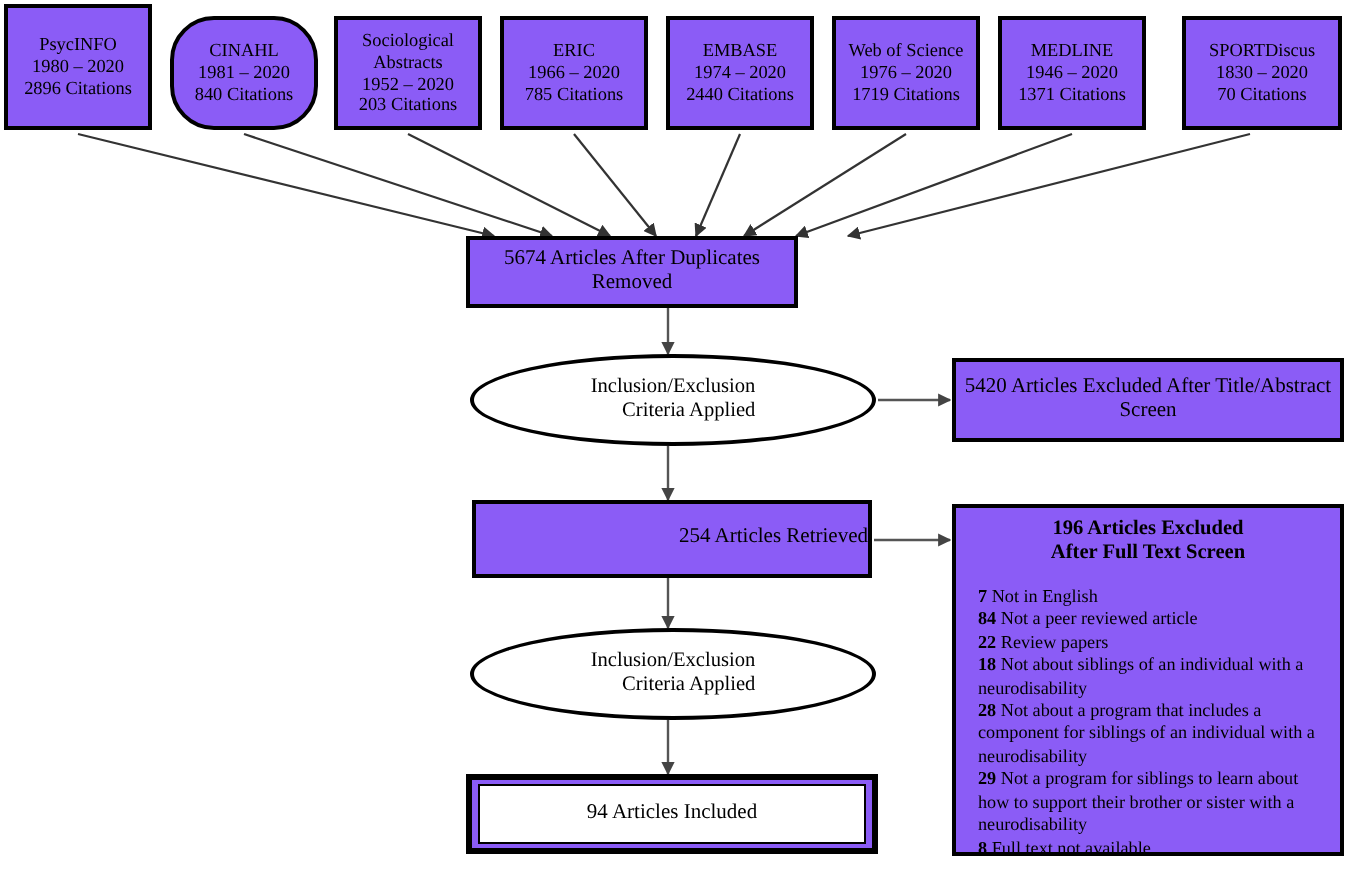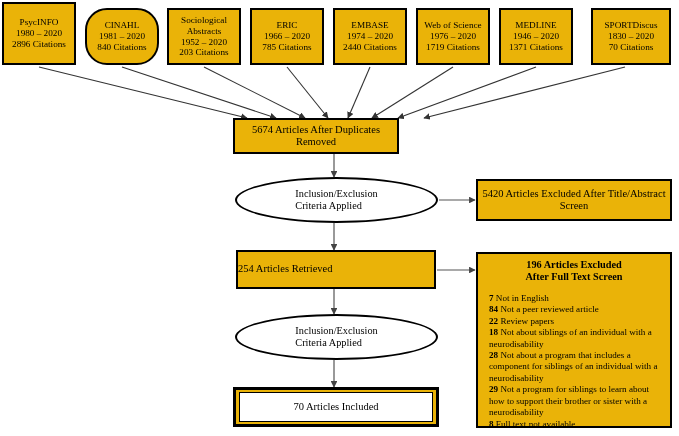--- a/index.html
+++ b/index.html
@@ -20,24 +20,24 @@
     position: absolute;
     left: 0;
     top: 0;
     width: 679px;
     height: 436px;
     pointer-events: none;
   }
   .node {
     position: absolute;
     box-sizing: border-box;
-    background: #eab308;
+    background: #8b5cf6;
     display: flex;
     align-items: center;
-    justify-content: flex-start;
+    justify-content: flex-end;
     text-align: center;
     line-height: 1.17;
   }
 
   
   .src-box {
     border: 2px solid #000000;
     font-size: 9.2px;
     padding: 1px 2px;
   }
@@ -102,21 +102,21 @@
   
   .ellipse {
     position: absolute;
     box-sizing: border-box;
     border: 2.2px solid #000000;
     border-radius: 50%;
     background: #ffffff;
     display: flex;
     align-items: center;
     justify-content: center;
-    text-align: left;
+    text-align: right;
     font-size: 10.3px;
     line-height: 1.2;
   }
   .ellipse span { display: block; }
 </style>
 </head>
 <body>
 
 <div id="canvas">
 
@@ -242,21 +242,21 @@
 
   <div class="ellipse" style="left:235px; top:314px; width:203px; height:46px;">
     <div>
       <span>Inclusion/Exclusion</span>
       <span>Criteria Applied</span>
     </div>
   </div>
 
   <div class="node final-box" style="left:233px; top:387px; width:206px; height:40px;">
     <div class="final-inner">
-      <span>70 Articles Included</span>
+      <span>94 Articles Included</span>
     </div>
   </div>
 
   <div class="node detail-box" style="left:476px; top:252px; width:196px; height:176px;">
     <span class="detail-head">
       <span>196 Articles Excluded</span>
       <span>After Full Text Screen</span>
     </span>
 
     <span class="reason"><b>7</b> <span>Not in English</span></span>

